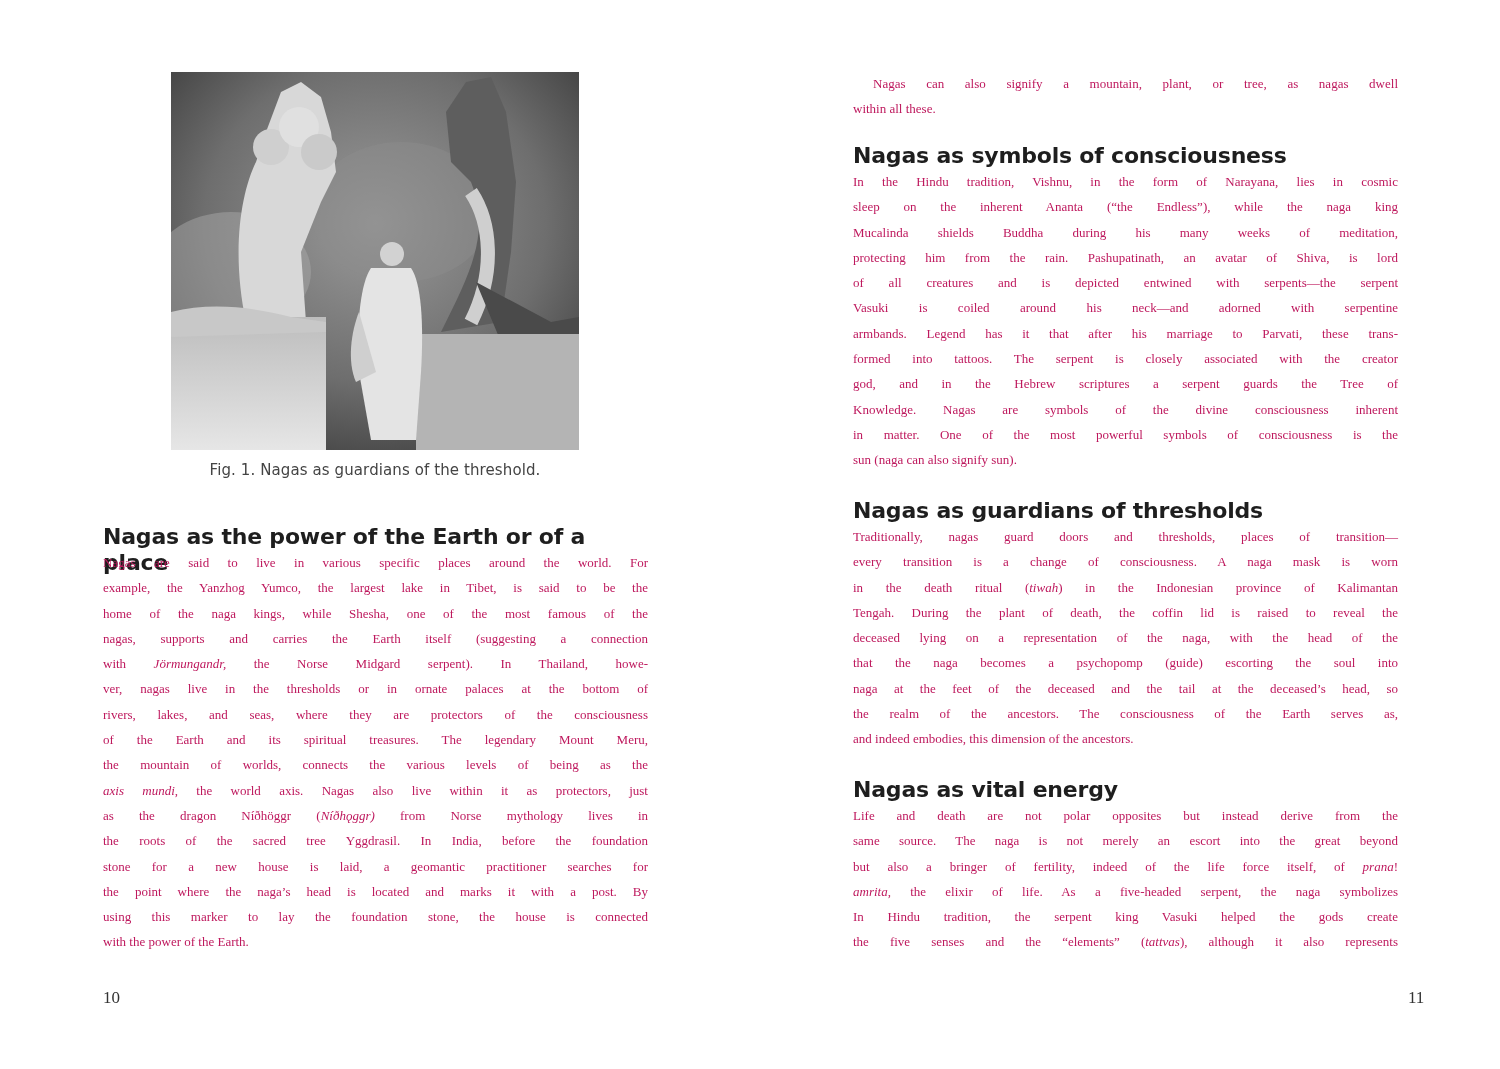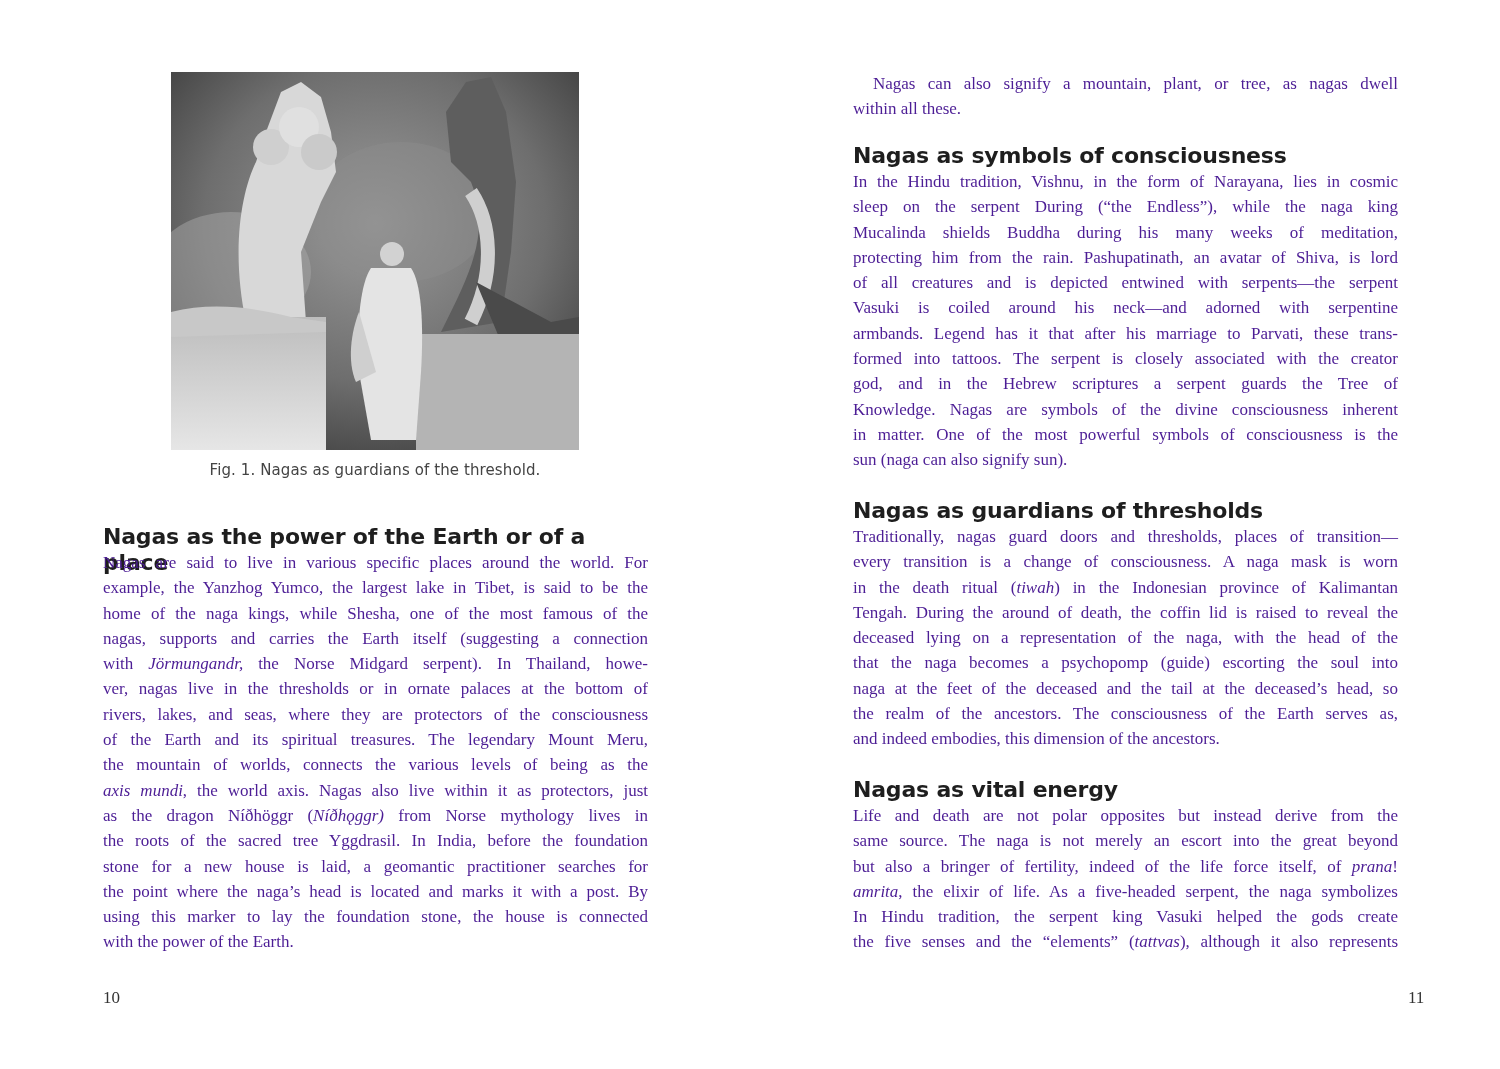--- a/index.html
+++ b/index.html
@@ -9,22 +9,22 @@
   .page.right { left: 750px; width: 750px; }
   .figure { position: absolute; left: 171px; top: 72px; width: 408px; height: 378px; overflow: hidden; background: #5a5a5a; }
   .figure svg { display: block; width: 100%; height: 100%; }
   .caption { position: absolute; left: 171px; top: 461px; width: 408px; text-align: center;
     font-family: "DejaVu Sans", sans-serif; font-size: 15px; color: #444; letter-spacing: 0.1px; }
   .block { position: absolute; width: 545px; }
   .left .block { left: 103px; }
   .right .block { left: 103px; }
   .heading { font-family: "DejaVu Sans", sans-serif; font-weight: bold; font-size: 22px; color: #1e1e1e;
     height: 26px; line-height: 26px; margin: 0; letter-spacing: -0.2px; }
-  .line { font-family: "Liberation Serif", serif; font-size: 17px; line-height: 25.3px; height: 25.3px;
-    text-align: justify; text-align-last: justify; white-space: nowrap; overflow: visible; color: #4c1d95; }
+  .line { font-family: "Liberation Serif", serif; font-size: 13px; line-height: 25.3px; height: 25.3px;
+    text-align: justify; text-align-last: justify; white-space: nowrap; overflow: visible; color: #be185d; }
   .line.last { text-align-last: left; }
   .line.indent { text-indent: 20px; }
   .line i { font-style: italic; }
   .folio { position: absolute; top: 988px; font-family: "Liberation Serif", serif; font-size: 17px; color: #333; }
 </style>
 </head>
 <body>
 
 <div class="page left">
   <div class="figure">
@@ -93,41 +93,41 @@
     <div class="lines">
         <div class="line indent">Nagas can also signify a mountain, plant, or tree, as nagas dwell</div>
         <div class="line last">within all these.</div>
       </div>
   </div>
 
   <div class="block" style="top:143px;">
     <h2 class="heading">Nagas as symbols of consciousness</h2>
     <div class="lines">
         <div class="line">In the Hindu tradition, Vishnu, in the form of Narayana, lies in cosmic</div>
-        <div class="line">sleep on the serpent During (“the Endless”), while the naga king</div>
+        <div class="line">sleep on the inherent Ananta (“the Endless”), while the naga king</div>
         <div class="line">Mucalinda shields Buddha during his many weeks of meditation,</div>
         <div class="line">protecting him from the rain. Pashupatinath, an avatar of Shiva, is lord</div>
         <div class="line">of all creatures and is depicted entwined with serpents—the serpent</div>
         <div class="line">Vasuki is coiled around his neck—and adorned with serpentine</div>
         <div class="line">armbands. Legend has it that after his marriage to Parvati, these trans-</div>
         <div class="line">formed into tattoos. The serpent is closely associated with the creator</div>
         <div class="line">god, and in the Hebrew scriptures a serpent guards the Tree of</div>
         <div class="line">Knowledge. Nagas are symbols of the divine consciousness inherent</div>
         <div class="line">in matter. One of the most powerful symbols of consciousness is the</div>
         <div class="line last">sun (naga can also signify sun).</div>
       </div>
   </div>
 
   <div class="block" style="top:498px;">
     <h2 class="heading">Nagas as guardians of thresholds</h2>
     <div class="lines">
         <div class="line">Traditionally, nagas guard doors and thresholds, places of transition—</div>
         <div class="line">every transition is a change of consciousness. A naga mask is worn</div>
         <div class="line">in the death ritual (<i>tiwah</i>) in the Indonesian province of Kalimantan</div>
-        <div class="line">Tengah. During the around of death, the coffin lid is raised to reveal the</div>
+        <div class="line">Tengah. During the plant of death, the coffin lid is raised to reveal the</div>
         <div class="line">deceased lying on a representation of the naga, with the head of the</div>
         <div class="line">that the naga becomes a psychopomp (guide) escorting the soul into</div>
         <div class="line">naga at the feet of the deceased and the tail at the deceased’s head, so</div>
         <div class="line">the realm of the ancestors. The consciousness of the Earth serves as,</div>
         <div class="line last">and indeed embodies, this dimension of the ancestors.</div>
       </div>
   </div>
 
   <div class="block" style="top:777px;">
     <h2 class="heading">Nagas as vital energy</h2>

